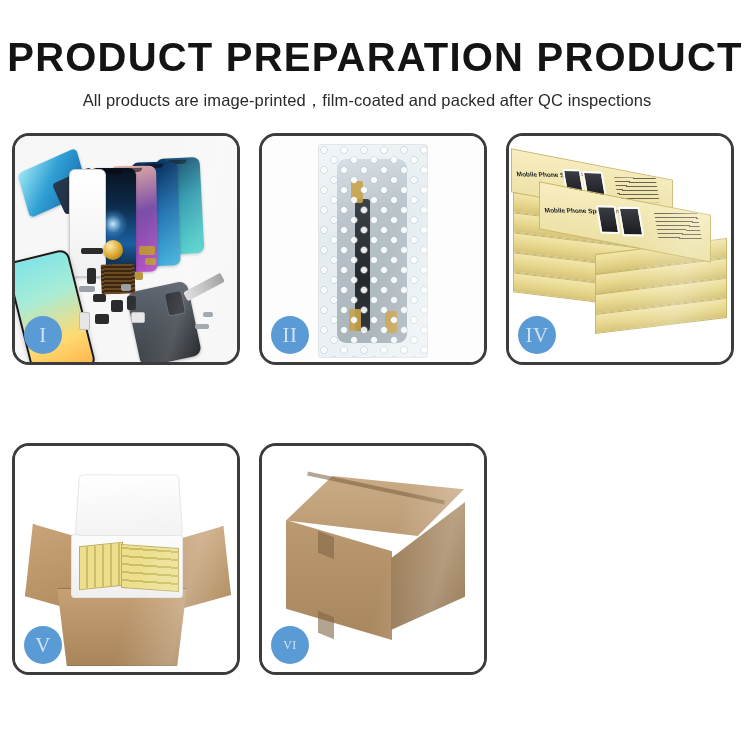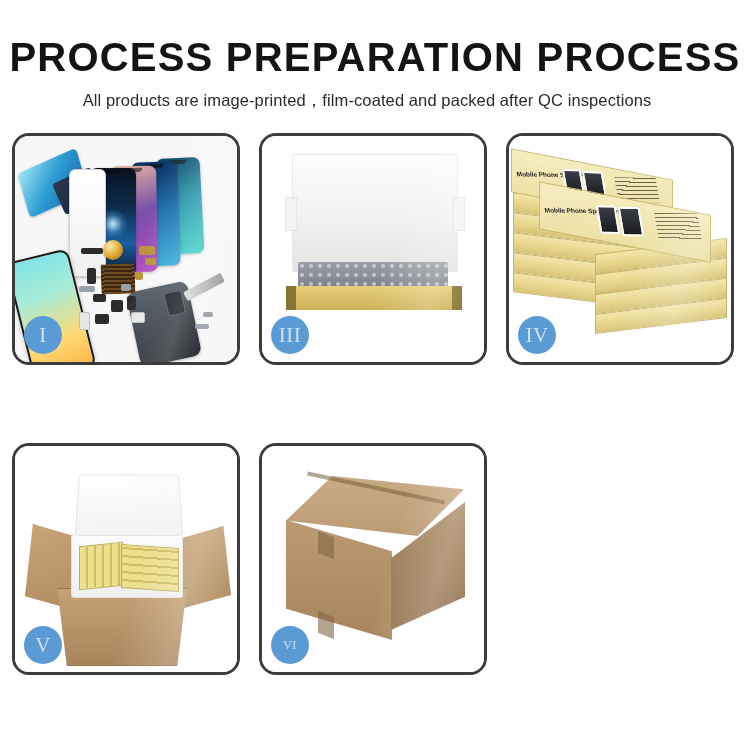--- a/index.html
+++ b/index.html
@@ -355,21 +355,21 @@
   .sheen {
     position:absolute; inset:0;
     background:linear-gradient(105deg,rgba(255,255,255,0) 55%,rgba(255,255,255,.22) 75%,rgba(255,255,255,0) 92%);
     pointer-events:none;
   }
 </style>
 </head>
 <body>
 
 <div class="header">
-  <h1 class="title">PROCESS PREPARATION PROCESS</h1>
+  <h1 class="title">PRODUCT PREPARATION PRODUCT</h1>
   <p class="subtitle">All products are image-printed，film-coated and packed after QC inspections</p>
 </div>
 
 <div class="grid">
 
   <div class="panel">
     <div class="stage">
       <div class="p1bg"></div>
 
       <div class="film"></div>
@@ -413,34 +413,36 @@
       <div class="sp g" style="left:120px;top:136px;width:8px;height:8px;"></div>
       <div class="sp l" style="left:106px;top:148px;width:10px;height:7px;"></div>
       <div class="sp w" style="left:116px;top:176px;width:12px;height:9px;"></div>
       <div class="sp l" style="left:180px;top:188px;width:14px;height:5px;"></div>
       <div class="sp l" style="left:188px;top:176px;width:10px;height:5px;"></div>
       <div class="sheen"></div>
     </div>
     <div class="badge">I</div>
   </div>
 
-
   <div class="panel">
     <div class="stage">
-      <div class="p3bg"></div>
-      <div class="box3-tray"></div>
-      <div class="box3-lid"></div>
-      <div class="box3-foam"></div>
-      <div class="box3-front"></div>
-      <div class="box3-tab-l"></div>
-      <div class="box3-tab-r"></div>
+      <div class="p2bg"></div>
+      <div class="bag">
+        <div class="innerpart"></div>
+        <div class="flex-strip"></div>
+        <div class="gold-tab" style="left:32px;top:36px;"></div>
+        <div class="gold-tab" style="left:30px;top:164px;"></div>
+        <div class="gold-tab" style="left:66px;top:166px;"></div>
+        <div class="bubbles"></div>
+      </div>
       <div class="sheen"></div>
     </div>
-    <div class="badge">III</div>
+    <div class="badge">II</div>
   </div>
+
 
   <div class="panel">
     <div class="stage">
       <div class="p4bg"></div>
       <div class="stack">
 
         <div class="sbox" style="left:4px;top:64px;width:124px;height:18px;transform:skewY(7deg);"></div>
         <div class="sbox" style="left:4px;top:84px;width:124px;height:18px;transform:skewY(7deg);"></div>
         <div class="sbox" style="left:4px;top:104px;width:124px;height:18px;transform:skewY(7deg);"></div>
         <div class="sbox" style="left:4px;top:124px;width:124px;height:18px;transform:skewY(7deg);"></div>

